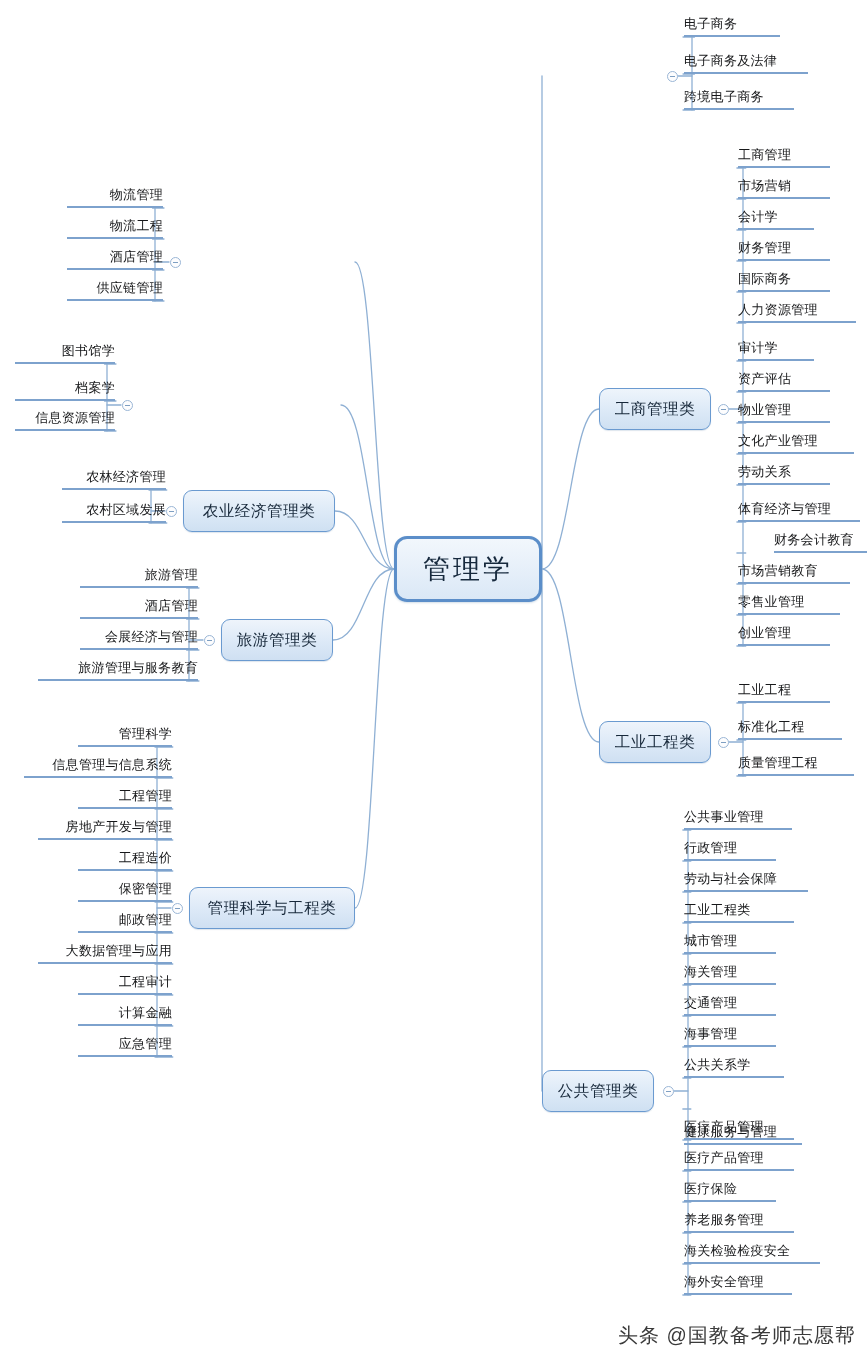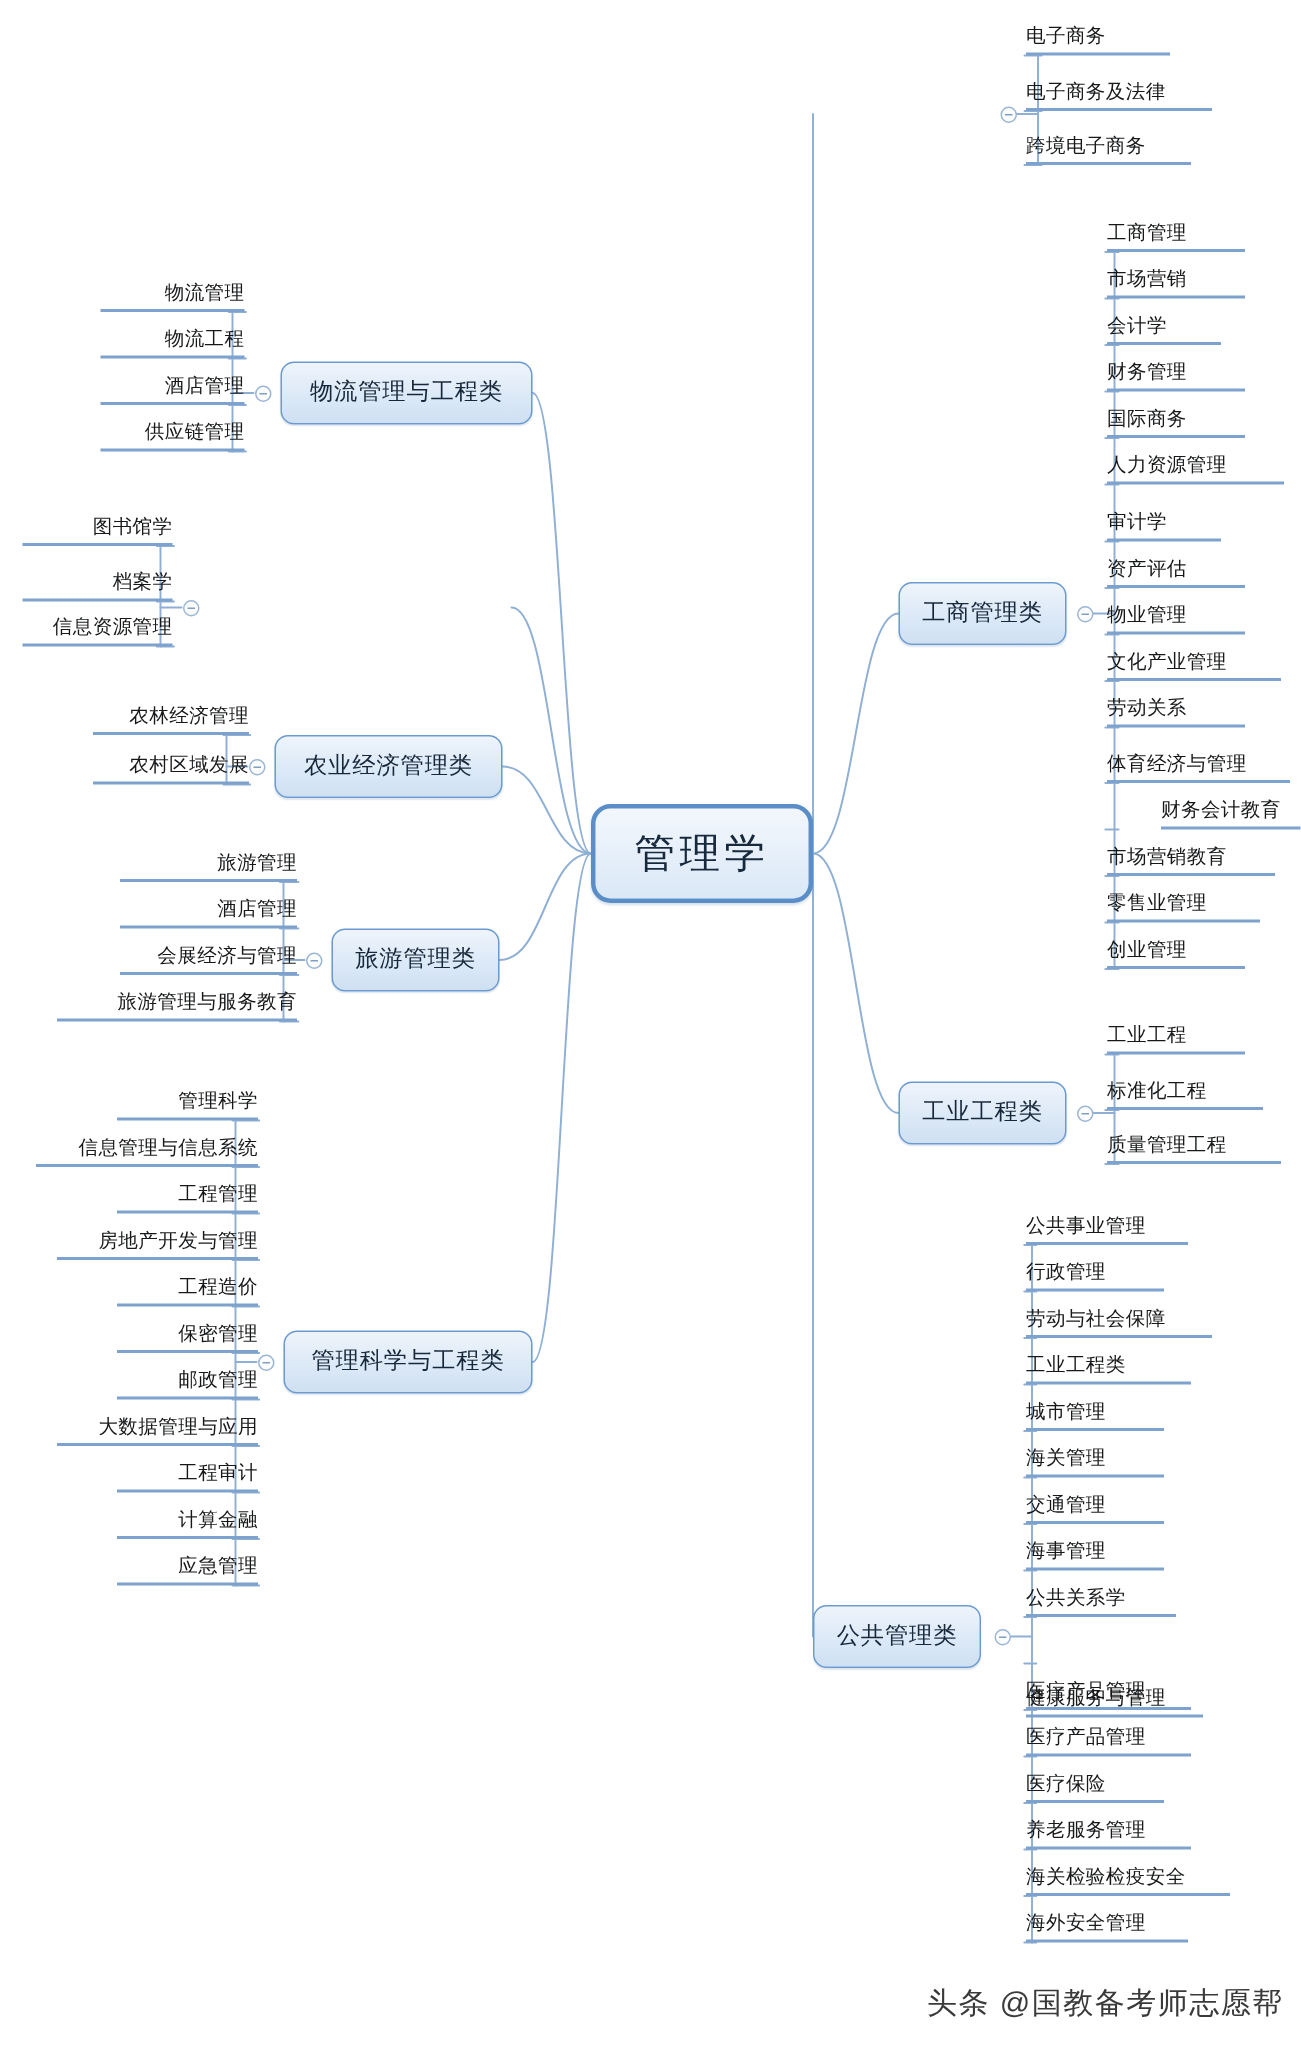--- a/index.html
+++ b/index.html
@@ -240,21 +240,20 @@
     <div class="leaf right" style="left: 684px; top: 996px; width: 92px;">交通管理</div>
     <div class="leaf right" style="left: 684px; top: 1027px; width: 92px;">海事管理</div>
     <div class="leaf right" style="left: 684px; top: 1058px; width: 100px;">公共关系学</div>
     <div class="leaf right" style="left: 684px; top: 1125px; width: 118px;">健康服务与管理</div>
     <div class="leaf right" style="left: 684px; top: 1120px; width: 110px;">医疗产品管理</div>
     <div class="leaf right" style="left: 684px; top: 1151px; width: 110px;">医疗产品管理</div>
     <div class="leaf right" style="left: 684px; top: 1182px; width: 92px;">医疗保险</div>
     <div class="leaf right" style="left: 684px; top: 1213px; width: 110px;">养老服务管理</div>
     <div class="leaf right" style="left: 684px; top: 1244px; width: 136px;">海关检验检疫安全</div>
     <div class="leaf right" style="left: 684px; top: 1275px; width: 108px;">海外安全管理</div>
-    <div class="cat-node" style="left: 187px; top: 241px; width: 168px; height: 42px;">物流管理与工程类</div>
     <div class="toggle" style="left: 170px; top: 257px;"></div>
     <div class="leaf left" style="left: 67px; top: 188px; width: 96px;">物流管理</div>
     <div class="leaf left" style="left: 67px; top: 219px; width: 96px;">物流工程</div>
     <div class="leaf left" style="left: 67px; top: 250px; width: 96px;">酒店管理</div>
     <div class="leaf left" style="left: 67px; top: 281px; width: 96px;">供应链管理</div>
     <div class="toggle" style="left: 122px; top: 400px;"></div>
     <div class="leaf left" style="left: 15px; top: 344px; width: 100px;">图书馆学</div>
     <div class="leaf left" style="left: 15px; top: 381px; width: 100px;">档案学</div>
     <div class="leaf left" style="left: 15px; top: 411px; width: 100px;">信息资源管理</div>
     <div class="cat-node" style="left: 183px; top: 490px; width: 152px; height: 42px;">农业经济管理类</div>

